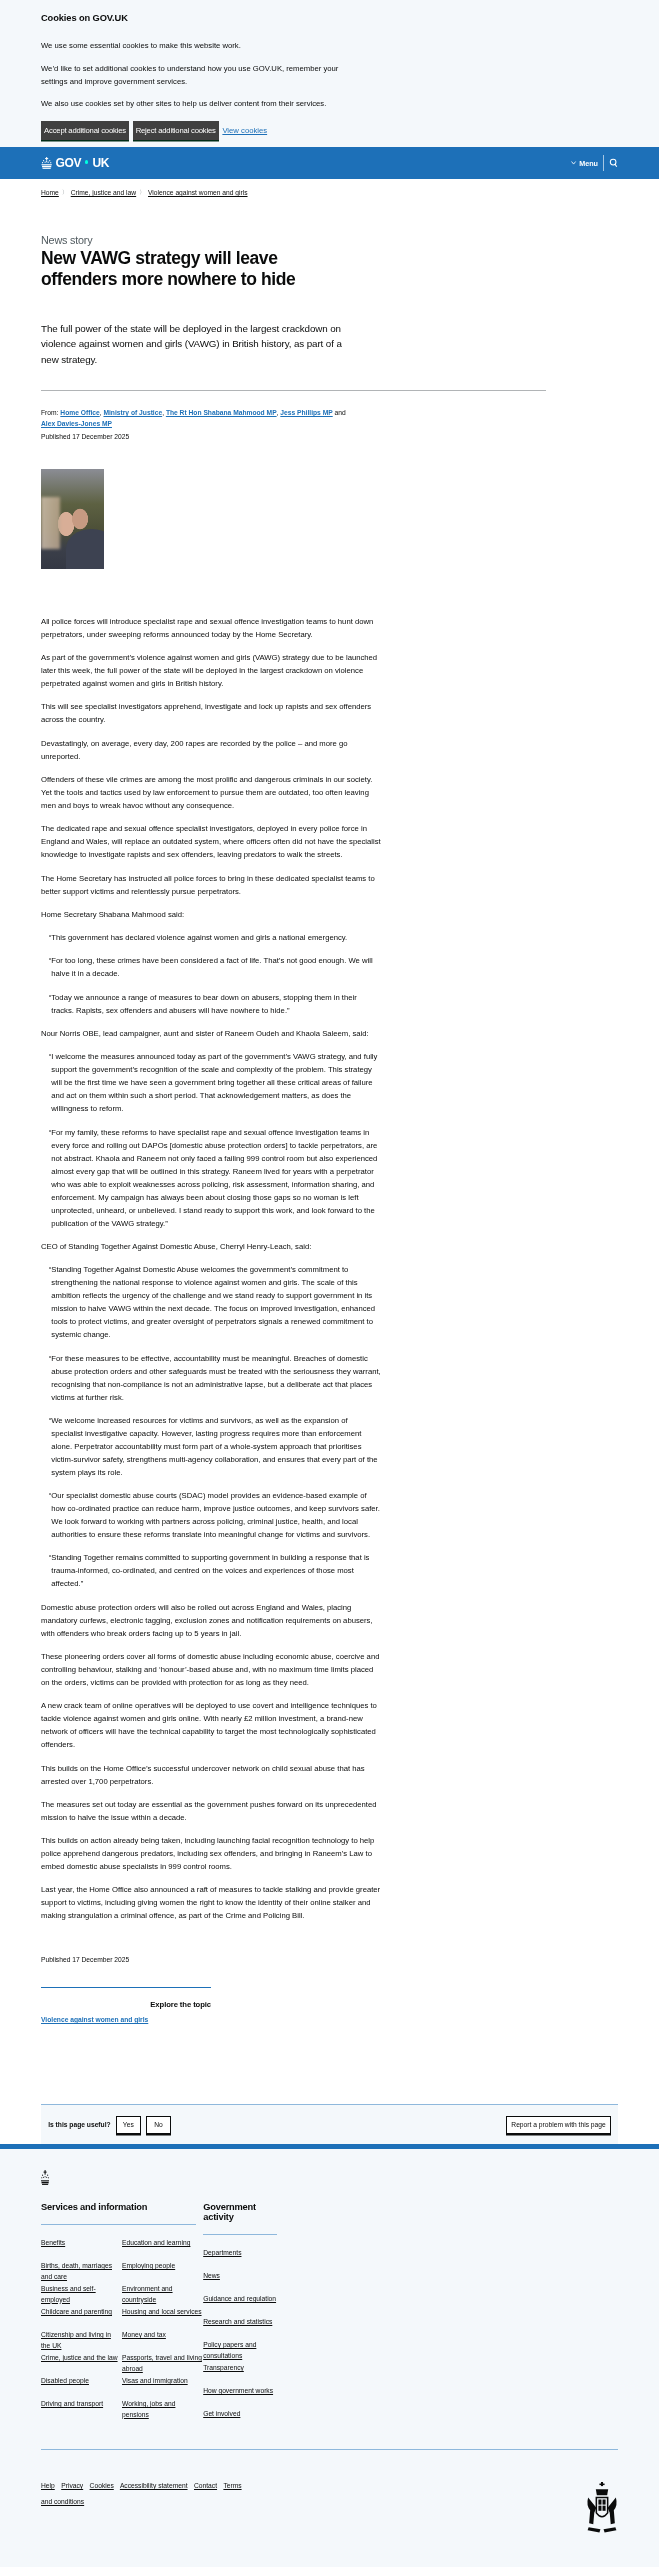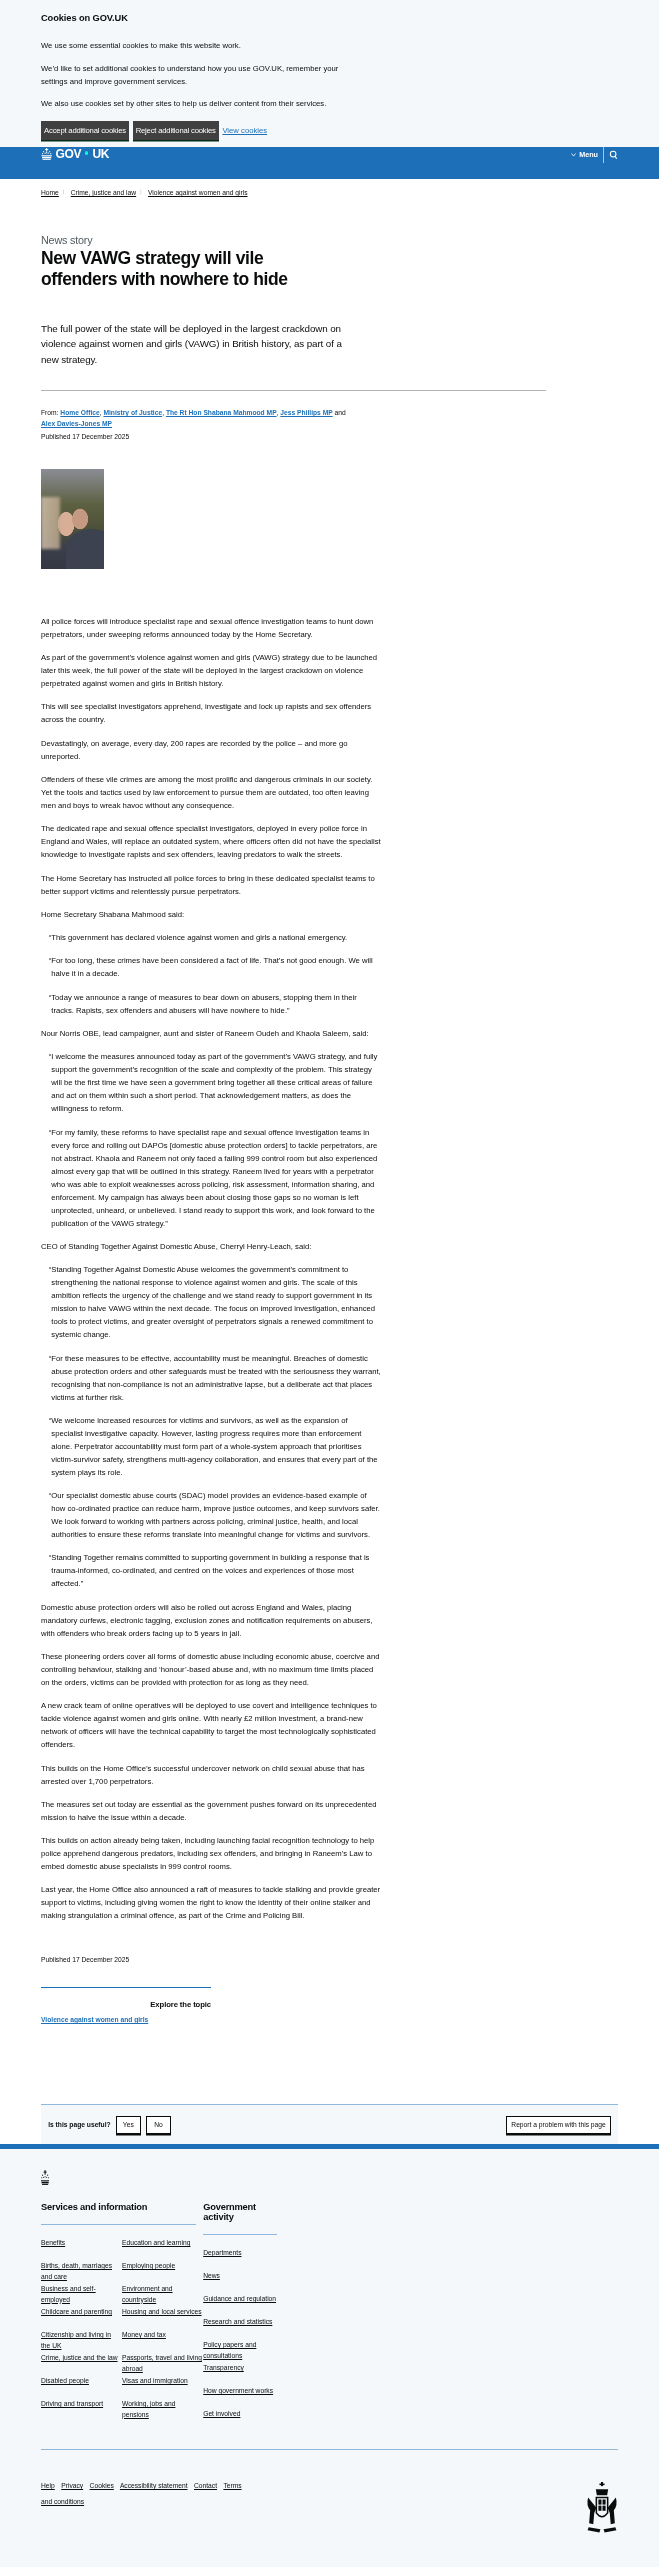--- a/index.html
+++ b/index.html
@@ -12,21 +12,21 @@
   .cookie .wrap { padding-left: 0; }
   .cookie-box { margin-left: 0; width: 330px; position: relative; left: 0; }
   .cookie h2 { font-size: 9.3px; font-weight: 700; margin-bottom: 15.5px; letter-spacing: -0.1px; }
   .cookie p { font-size: 7.7px; line-height: 13px; margin-bottom: 9.8px; width: 325px; }
   .cookie .actions { display: flex; align-items: center; gap: 3.6px; margin-top: 10.3px; }
   .btn-green { background: #404040; color: #fff; border: none; box-shadow: 0 1.5px 0 #002d18; font-family: "Liberation Sans", sans-serif; font-size: 7.7px; padding: 4.6px 3.1px 4.6px 3.1px; height: 19px; letter-spacing: -0.2px; }
   .cookie .view { font-size: 7.7px; margin-left: 0; }
 
   
   .header { background: #1d70b8; height: 32px; border-bottom: 0; }
-  .header .wrap { display: flex; align-items: flex-start; height: 32px; justify-content: space-between; }
+  .header .wrap { display: flex; align-items: center; height: 32px; justify-content: space-between; }
   .logo { display: flex; align-items: center; color: #fff; font-weight: 700; font-size: 12px; gap: 3.1px; letter-spacing: -0.3px; }
   .logo .dot { display: inline-block; width: 3.1px; height: 3.1px; border-radius: 50%; background: #00ffe0; margin: 0 1px; position: relative; top: -1px; }
   .hdr-right { display: flex; align-items: center; color: #fff; font-size: 7.2px; font-weight: 700; }
   .menu-btn { display: flex; align-items: center; gap: 2.6px; padding-right: 4.6px; border-right: 0.5px solid rgba(255,255,255,0.6); height: 15.5px; color: #fff; }
   .search-btn { padding-left: 5.2px; display: flex; align-items: center; }
 
   
   .crumbs { padding-top: 9.8px; font-size: 6.7px; display: flex; align-items: center; gap: 0; }
   .crumbs a { color: #0b0c0c; }
   .crumbs .sep { color: #505a5f; margin: 0 3.1px; font-size: 5.7px; }
@@ -145,21 +145,21 @@
 <div class="wrap">
   <div class="crumbs">
     <a href="#">Home</a>
     <span class="sep">〉</span>
     <a href="#">Crime, justice and law</a>
     <span class="sep">〉</span>
     <a href="#">Violence against women and girls</a>
   </div>
 
   <div class="caption">News story</div>
-  <h1 class="title">New VAWG strategy will vile offenders with nowhere to hide</h1>
+  <h1 class="title">New VAWG strategy will leave offenders more nowhere to hide</h1>
   <p class="lede">The full power of the state will be deployed in the largest crackdown on violence against women and girls (VAWG) in British history, as part of a new strategy.</p>
   <div class="rule"></div>
 
   <div class="meta">
     <span>From:</span>
     <a href="#">Home Office</a>,
     <a href="#">Ministry of Justice</a>,
     <a href="#">The Rt Hon Shabana Mahmood MP</a>,
     <a href="#">Jess Phillips MP</a>
     <span>and</span>

